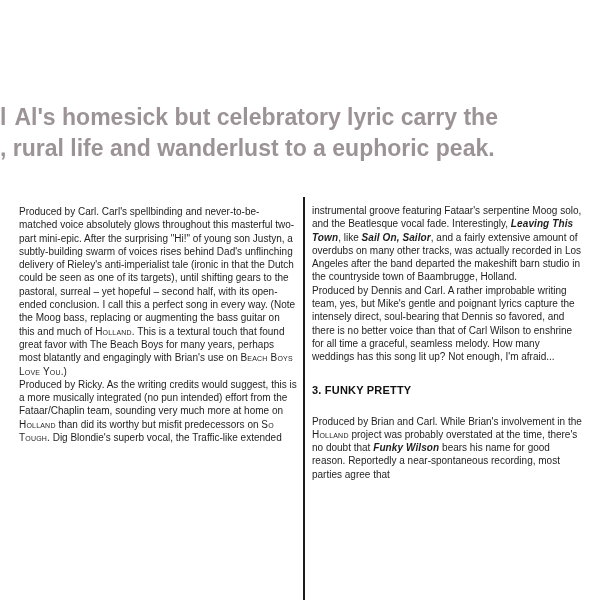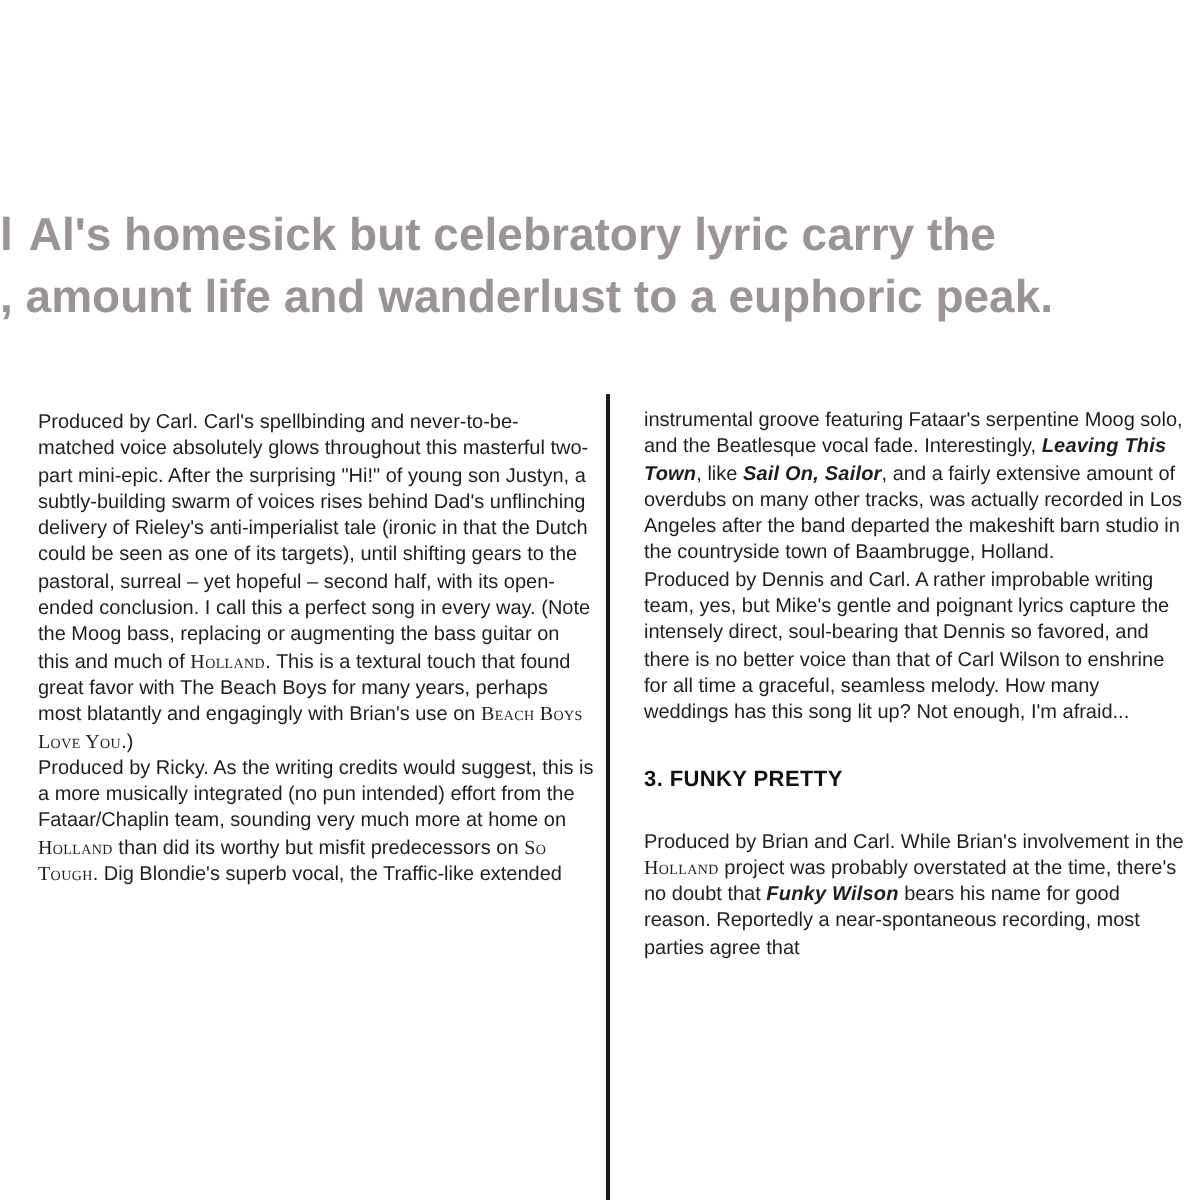--- a/index.html
+++ b/index.html
@@ -48,21 +48,21 @@
     color: #1e1e1e;
     font-size: 10px;
     line-height: 13.3px;
   }
   .col-left {
     left: 19px;
     top: 205px;
     width: 278px;
   }
   .col-right {
-    left: 322px;
+    left: 312px;
     top: 204px;
     width: 270px;
   }
   .sec-heading {
     font-size: 11px;
     font-weight: 700;
     letter-spacing: 0.2px;
     color: #111111;
     margin: 20px 0 18px 0;
     line-height: 13px;
@@ -70,34 +70,33 @@
   .sec-heading:first-child {
     margin-top: 0;
   }
   .sec-body {
     margin: 0;
     text-align: left;
   }
   .sec-body .sc {
     font-variant: small-caps;
     letter-spacing: 0.2px;
-    font-family: Liberation Serif, serif;
   }
   .sec-body b i, .sec-body i b {
     letter-spacing: 0.1px;
   }
 </style>
 </head>
 <body>
 
 <div class="page">
 
   <div class="headline">
     <div class="hl-line"><span class="frag">l</span><span>Al's homesick but celebratory lyric carry the</span></div>
-    <div class="hl-line"><span>, amount life and wanderlust to a euphoric peak.</span></div>
+    <div class="hl-line"><span>, rural life and wanderlust to a euphoric peak.</span></div>
   </div>
 
   <div class="divider"></div>
 
   <div class="col col-left">
     <p class="sec-body">Produced by Carl. Carl's spellbinding and never-to-be-matched voice absolutely glows throughout this masterful two-part mini-epic. After the surprising "Hi!" of young son Justyn, a subtly-building swarm of voices rises behind Dad's unflinching delivery of Rieley's anti-imperialist tale (ironic in that the Dutch could be seen as one of its targets), until shifting gears to the pastoral, surreal – yet hopeful – second half, with its open-ended conclusion. I call this a perfect song in every way. (Note the Moog bass, replacing or augmenting the bass guitar on this and much of <span class="sc">Holland</span>. This is a textural touch that found great favor with The Beach Boys for many years, perhaps most blatantly and engagingly with Brian's use on <span class="sc">Beach Boys Love You</span>.)</p>
     <p class="sec-body">Produced by Ricky. As the writing credits would suggest, this is a more musically integrated (no pun intended) effort from the Fataar/Chaplin team, sounding very much more at home on <span class="sc">Holland</span> than did its worthy but misfit predecessors on <span class="sc">So Tough</span>. Dig Blondie's superb vocal, the Traffic-like extended</p>
   </div>
 
   <div class="col col-right">

